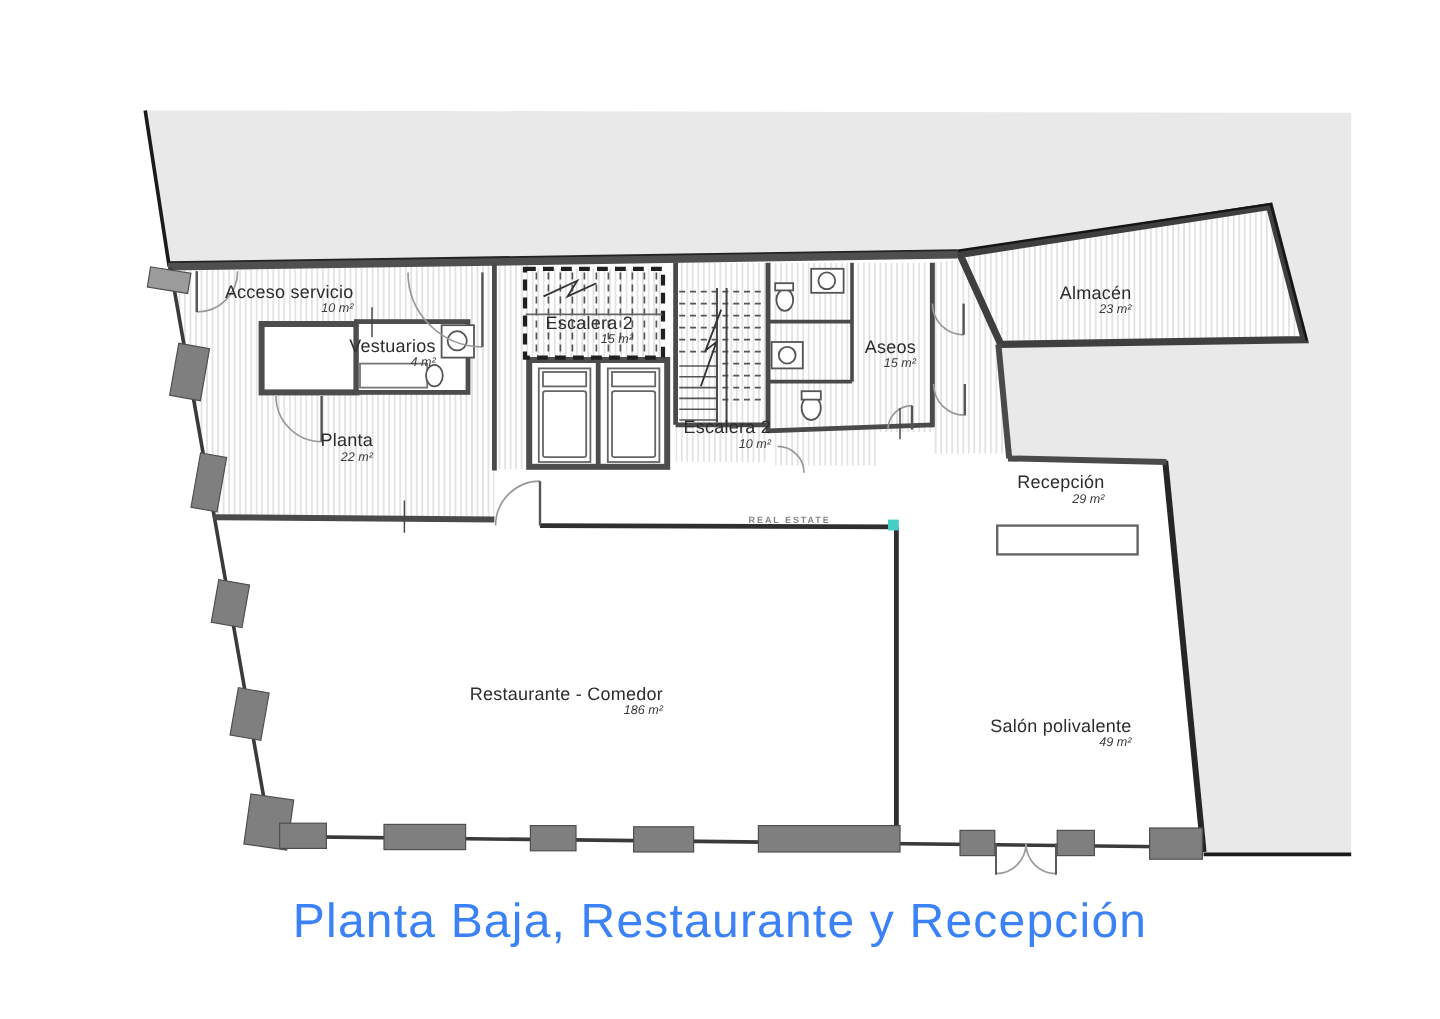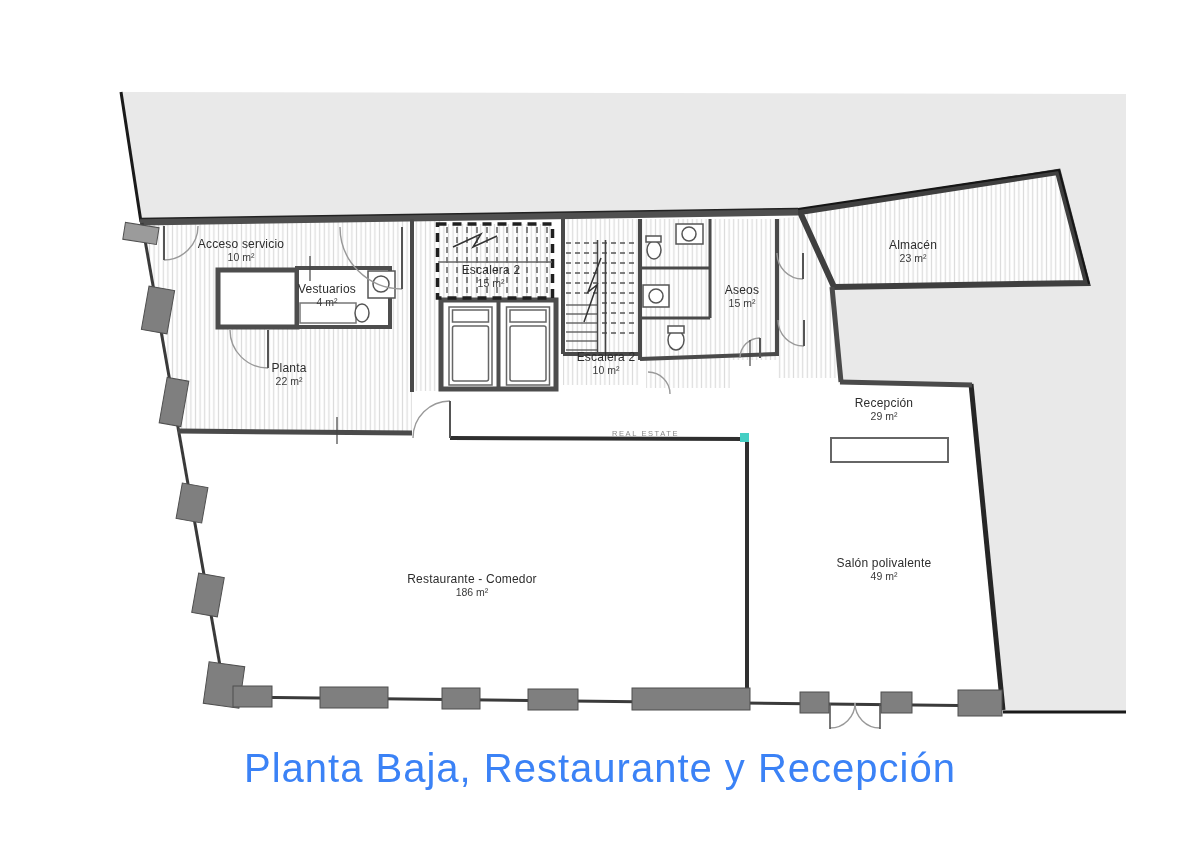--- a/index.html
+++ b/index.html
@@ -1,33 +1,33 @@
 <!DOCTYPE html>
 <html><head>
 <meta charset="utf-8">
 <style>
   html,body{margin:0;padding:0;background:#ffffff;}
   #stage{position:relative;width:1200px;height:849px;background:#ffffff;overflow:hidden;
          font-family:"Liberation Sans",sans-serif;}
   #plan-svg{position:absolute;left:0;top:0;}
   .room-label{position:absolute;transform:translateX(-50%);text-align:center;color:#2d2d2d;white-space:nowrap;}
-  .room-label .rname{display:block;font-size:12px;line-height:14px;letter-spacing:.2px;}
-  .room-label .rarea{display:block;font-size:10.5px;line-height:13px;color:#3a3a3a;}
+  .room-label .rname{display:block;font-size:15px;line-height:14px;letter-spacing:.2px;}
+  .room-label .rarea{display:block;font-size:10.5px;line-height:13px;font-style:italic;color:#3a3a3a;text-align:right;}
   #lbl-acceso{left:241px;top:237px}
   #lbl-vestuarios{left:327px;top:282px}
   #lbl-escalera2{left:491px;top:263px}
   #lbl-cocina{left:289px;top:361px}
   #lbl-escalera1{left:606px;top:350px}
   #lbl-aseos{left:742px;top:283px}
   #lbl-almacen{left:913px;top:238px}
   #lbl-recepcion{left:884px;top:396px}
   #lbl-restaurante{left:472px;top:572px}
-  #lbl-salon{left:884px;top:556px}
-  #watermark{position:absolute;left:612px;top:429px;width:92px;text-align:left;
-             font-size:7.5px;letter-spacing:1.6px;color:#222;opacity:.55;}
+  #lbl-salon{left:884px;top:599px}
+  #watermark{position:absolute;left:612px;top:429px;width:92px;text-align:center;
+             font-size:7.5px;letter-spacing:1.6px;color:#222;opacity:.55;font-weight:bold;}
   #plan-title{position:absolute;left:600px;top:746px;transform:translateX(-50%);
               font-size:40px;letter-spacing:1px;color:#3b82f6;white-space:nowrap;}
 </style>
 </head>
 <body>
 
 <div id="stage">
 
 <svg id="plan-svg" width="1200" height="849" viewBox="0 0 1200 849">
   <defs>

